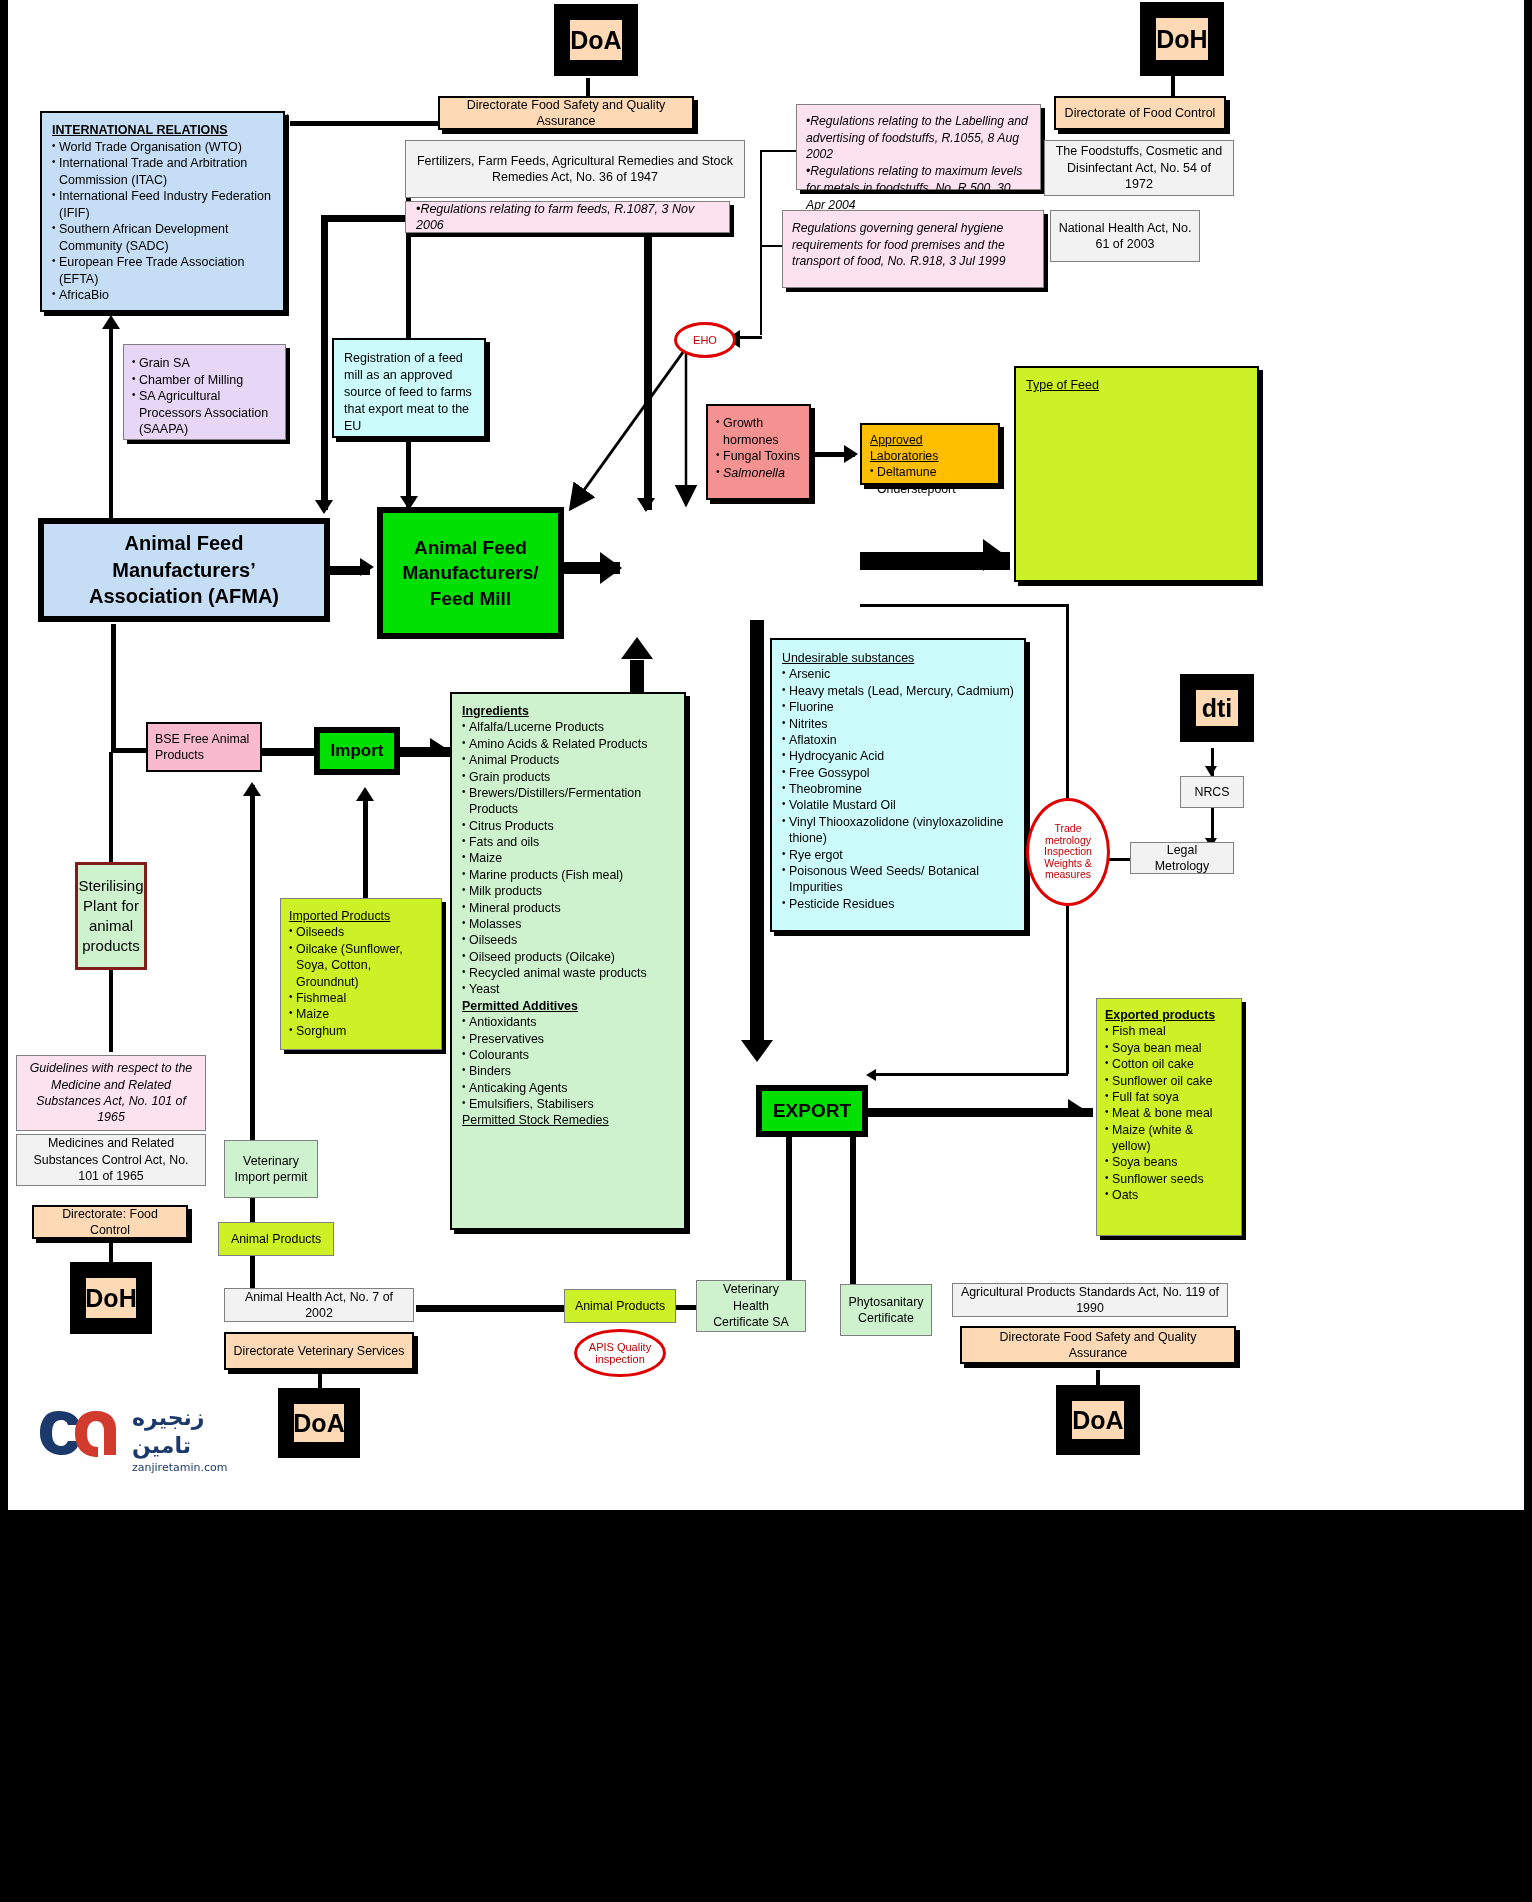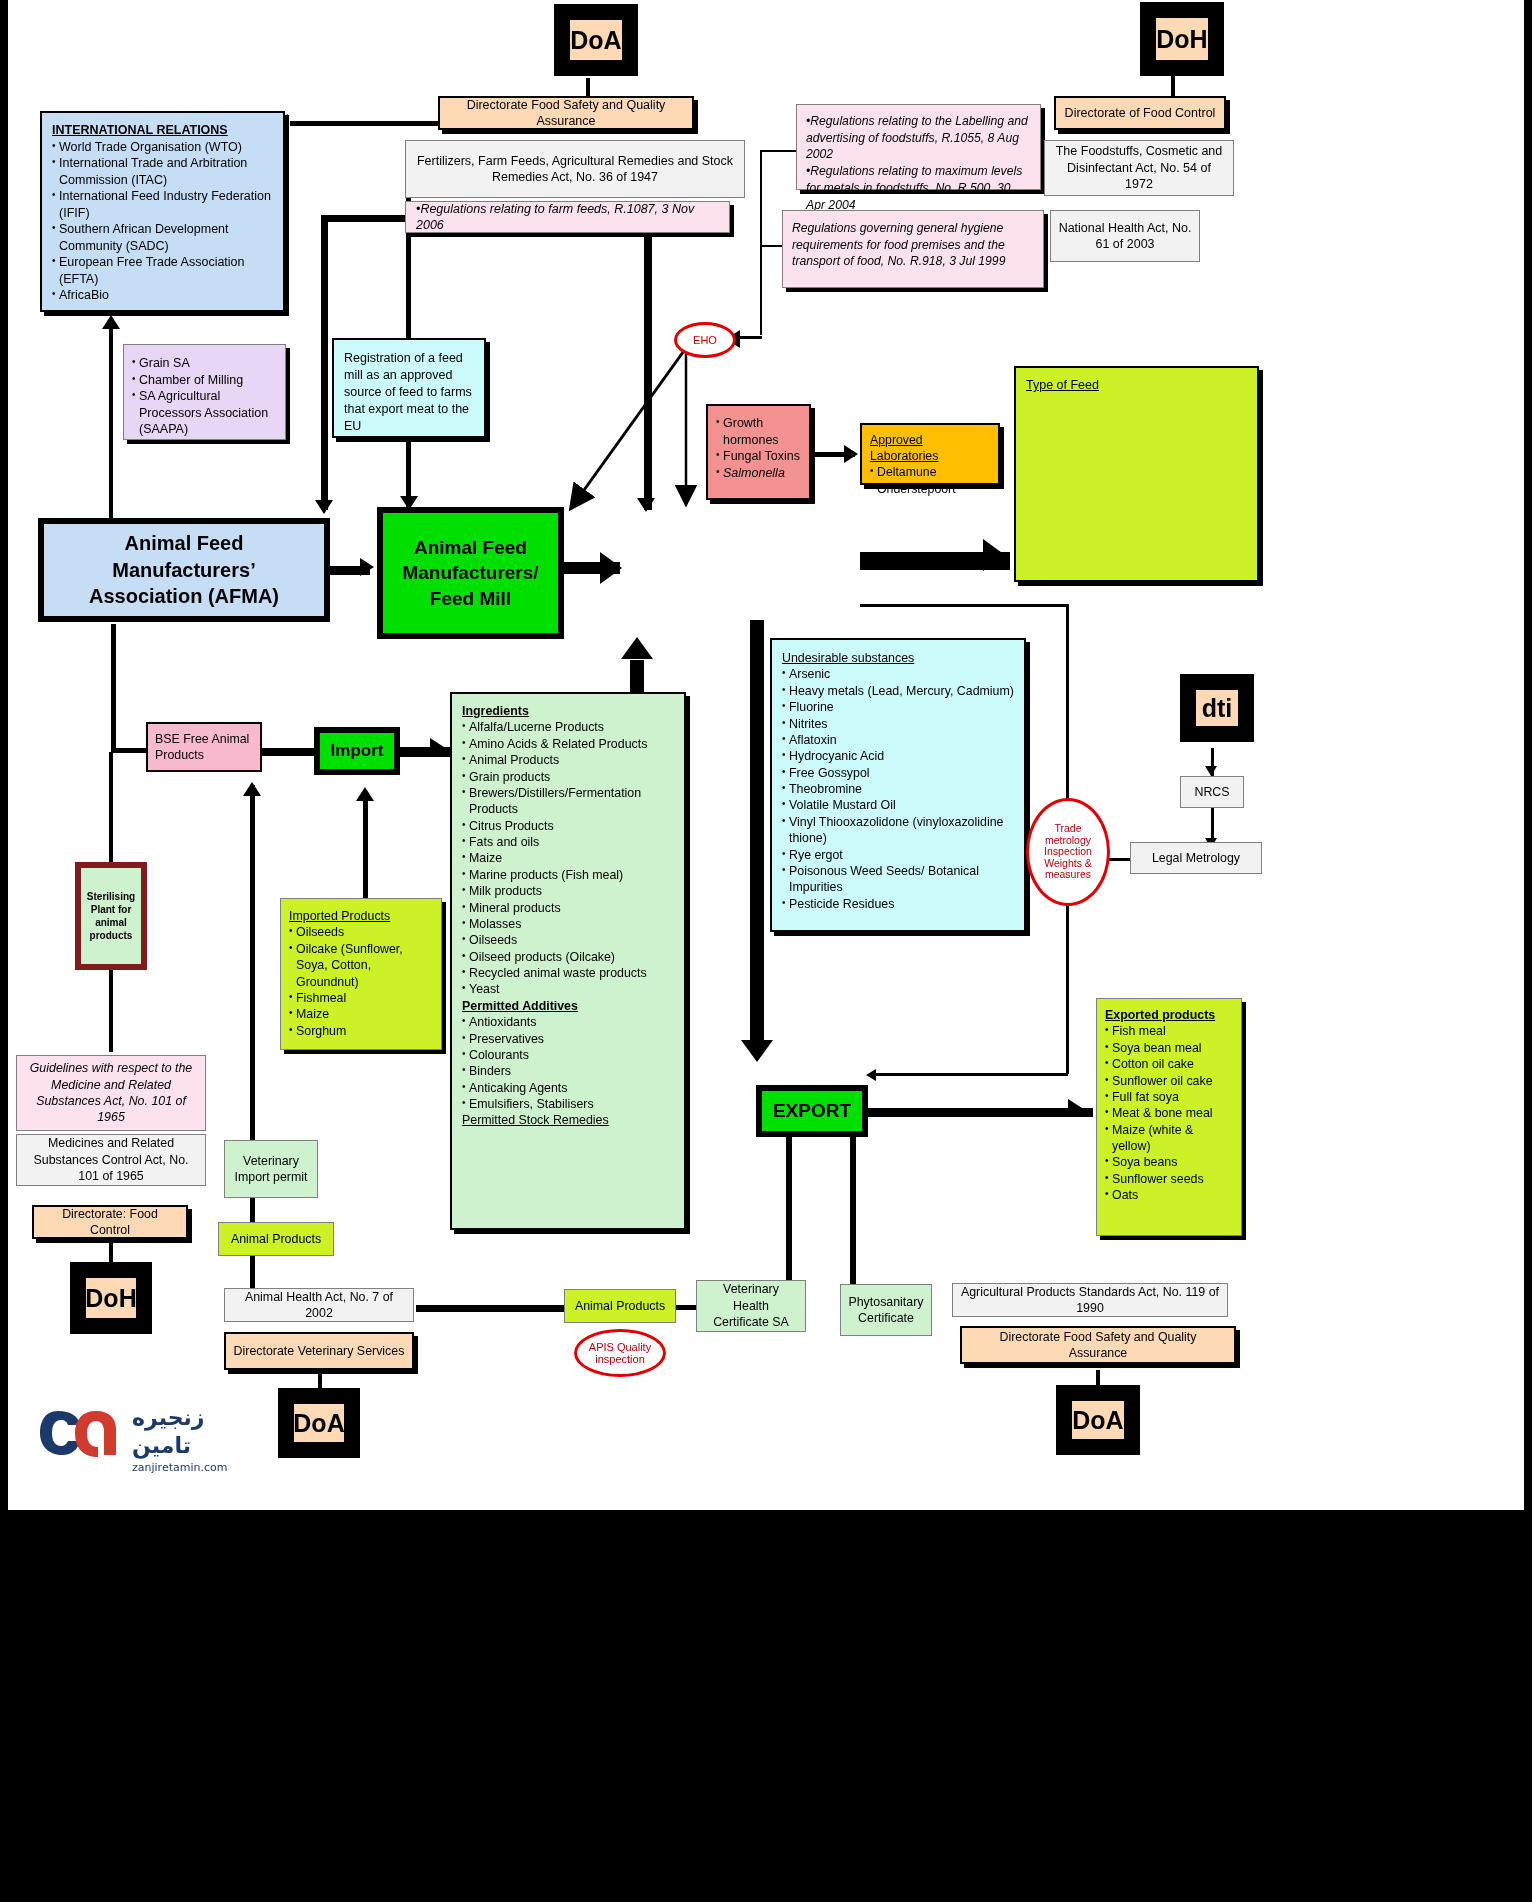--- a/index.html
+++ b/index.html
@@ -285,21 +285,21 @@
     <span class="ul">Imported  Products</span>
     <ul class="ul-list" id="impprod-list">
           <li>Oilseeds</li>
           <li>Oilcake (Sunflower, Soya, Cotton, Groundnut)</li>
           <li>Fishmeal</li>
           <li>Maize</li>
           <li>Sorghum</li>
         </ul>
   </div>
 
-  <div class="box vcent ctr" style="left:67px;top:862px;width:72px;height:108px;background:#cdf2cd;border:6px solid #7f1d1d;font-size:10px;font-weight:bold;">Sterilising Plant for animal products</div>
+  <div class="box vcent ctr" style="left:67px;top:862px;width:72px;height:108px;background:#cdf2cd;border:3px solid #7f1d1d;font-size:15px;">Sterilising Plant for animal products</div>
 
   <div class="box vcent ctr it" style="left:8px;top:1055px;width:190px;height:76px;background:#fce1ef;border:1px solid #808080;font-size:12.4px;">Guidelines with respect to the Medicine and Related Substances Act, No. 101 of 1965</div>
 
   <div class="box vcent ctr" style="left:8px;top:1134px;width:190px;height:52px;background:#f2f2f2;border:1px solid #808080;font-size:12.4px;">Medicines  and Related Substances Control Act, No. 101 of 1965</div>
 
   <div class="box sh vcent ctr" style="left:24px;top:1205px;width:156px;height:34px;background:#fdd9b5;border:2px solid #000;font-size:12.4px;">Directorate: Food Control</div>
 
   <div class="dept" style="left:62px;top:1262px;width:82px;height:72px;">
     <div class="inner">DoH</div>
   </div>
@@ -349,21 +349,21 @@
           <li>Oats</li>
         </ul>
   </div>
 
   <div class="dept" style="left:1172px;top:674px;width:74px;height:68px;">
     <div class="inner">dti</div>
   </div>
 
   <div class="box vcent ctr" style="left:1172px;top:776px;width:64px;height:32px;background:#f2f2f2;border:1px solid #808080;font-size:12.4px;">NRCS</div>
 
-  <div class="box vcent ctr" style="left:1122px;top:842px;width:132px;height:32px;background:#f2f2f2;border:1px solid #808080;font-size:12.4px;">Legal Metrology</div>
+  <div class="box vcent ctr" style="left:1122px;top:842px;width:104px;height:32px;background:#f2f2f2;border:1px solid #808080;font-size:12.4px;">Legal Metrology</div>
 
   <div class="ellipse" style="left:1018px;top:798px;width:84px;height:108px;font-size:10.5px;padding:4px;">Trade metrology Inspection Weights &amp; measures</div>
 
   <div class="logo" style="left:32px;top:1395px;width:210px;height:86px;">
     <svg width="210" height="86" viewBox="0 0 210 86">
       <path d="M18 16 C4 16 0 28 0 38 C0 50 8 60 22 60 C32 60 38 54 40 46 L28 46 C26 50 24 51 21 51 C15 51 12 46 12 38 C12 30 15 25 21 25 C25 25 27 27 28 30 L40 30 C38 21 31 16 18 16 Z" fill="#1b3a6b"></path>
       <path d="M56 16 C70 16 76 24 76 34 L76 60 L64 60 L64 36 C64 30 61 26 56 26 C50 26 47 31 47 38 C47 48 51 52 58 52 L58 62 C42 62 35 52 35 38 C35 24 43 16 56 16 Z" fill="#d13b2e"></path>
       <text x="92" y="30" font-family="'DejaVu Sans',sans-serif" font-size="22" fill="#1b3a6b" font-weight="bold">زنجیره</text>
       <text x="92" y="58" font-family="'DejaVu Sans',sans-serif" font-size="22" fill="#1b3a6b" font-weight="bold">تامین</text>
       <text x="92" y="76" font-family="'DejaVu Sans',sans-serif" font-size="11" fill="#1b3a6b">zanjiretamin.com</text>

